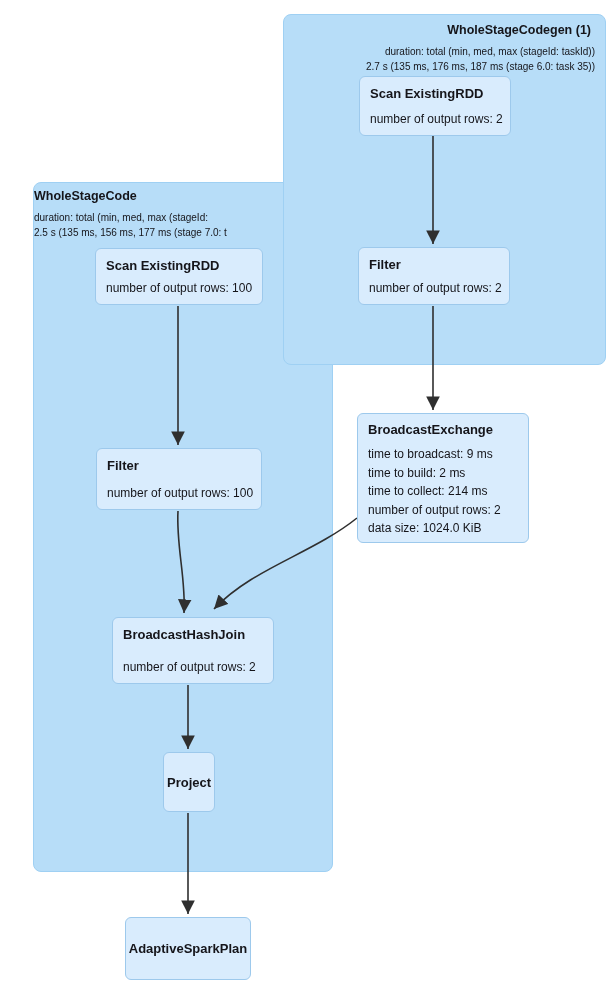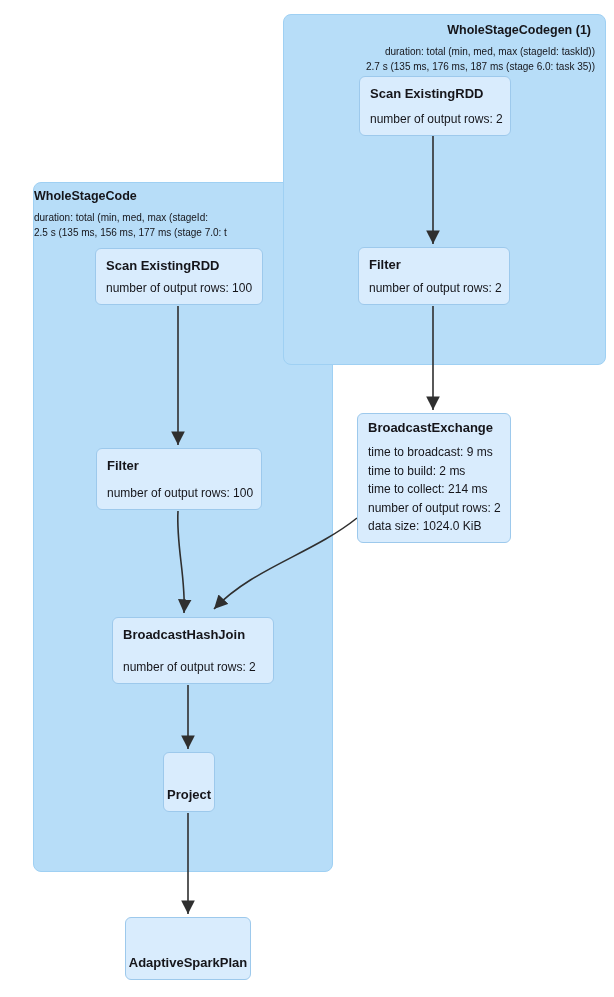--- a/index.html
+++ b/index.html
@@ -30,24 +30,24 @@
   .cluster-duration{margin-top:8px;font-size:10px;line-height:14.5px;white-space:nowrap;}
   .node{
     position:absolute;z-index:4;border-radius:6px;
     background:var(--node-fill);border:1px solid var(--node-border);
     padding:9px 10px;display:flex;flex-direction:column;justify-content:space-between;
   }
   .node-title{font-size:13px;font-weight:bold;white-space:nowrap;}
   .node-metric{font-size:12px;white-space:nowrap;}
   .node-metrics{display:flex;flex-direction:column;gap:0;}
   .node-metrics .node-metric{line-height:18.5px;}
-  .node.centered{justify-content:flex-end;align-items:center;text-align:center;}
+  .node.centered{justify-content:center;align-items:center;text-align:center;}
   #node-scan1{left:359px;top:76px;width:152px;height:60px;}
   #node-filter1{left:358px;top:247px;width:152px;height:58px;}
-  #node-broadcast-exchange{left:357px;top:413px;width:154px;height:130px;padding:8px 10px;justify-content:center;}
+  #node-broadcast-exchange{left:357px;top:413px;width:172px;height:130px;padding:8px 10px;}
   #node-broadcast-exchange .node-title{margin-bottom:8px;}
   #node-scan2{left:95px;top:248px;width:168px;height:57px;}
   #node-filter2{left:96px;top:448px;width:166px;height:62px;}
   #node-bhj{left:112px;top:617px;width:162px;height:67px;}
   #node-project{left:163px;top:752px;width:52px;height:60px;}
   #node-asp{left:125px;top:917px;width:126px;height:63px;}
   #edges-layer{position:absolute;left:0;top:0;width:614px;height:997px;z-index:3;pointer-events:none;}
   .edge{stroke:var(--arrow);stroke-width:1.6;fill:none;}
 </style>
 </head>

